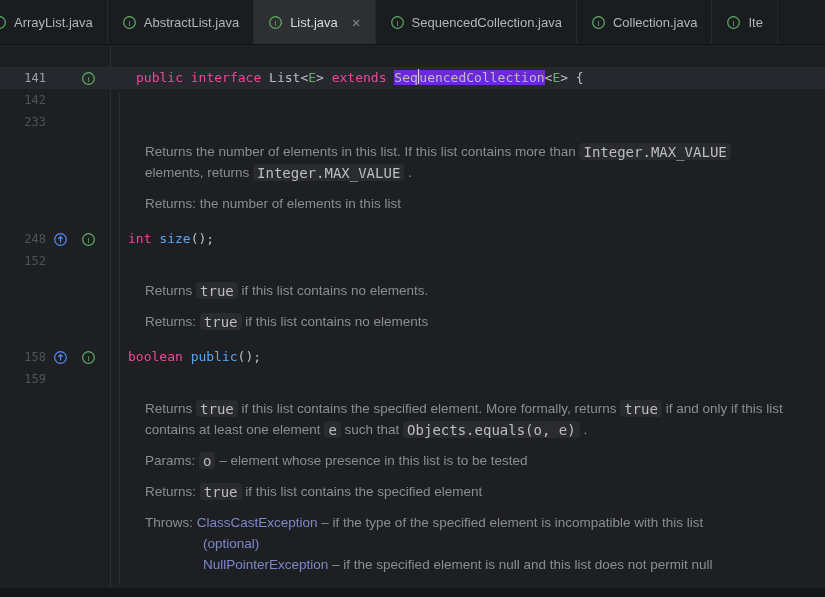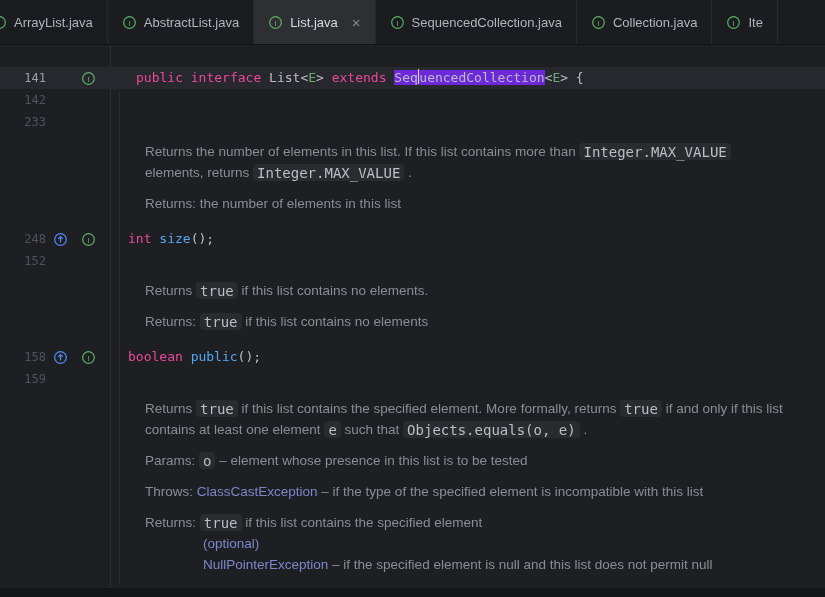--- a/index.html
+++ b/index.html
@@ -209,20 +209,20 @@
       <div class="gutter">
         <span class="lnum">159</span>
         <span class="gslot"></span>
         <span class="gslot"></span>
       </div>
       <div class="code"></div>
     </div>
     <div class="doc-block">
       <div class="doc-line"><span class="doc-text">Returns </span><span class="doc-code">true</span><span class="doc-text"> if this list contains the specified element. More formally, returns </span><span class="doc-code">true</span><span class="doc-text"> if and only if this list contains at least one element </span><span class="doc-code">e</span><span class="doc-text"> such that </span><span class="doc-code">Objects.equals(o, e)</span><span class="doc-text"> .</span></div>
       <div class="doc-line gap"><span class="doc-label">Params: </span><span class="doc-code">o</span><span class="doc-text"> – element whose presence in this list is to be tested</span></div>
+      <div class="doc-line gap"><span class="doc-label">Returns: </span><span class="doc-code">true</span><span class="doc-text"> if this list contains the specified element</span></div>
       <div class="doc-line gap"><span class="doc-label">Throws: </span><span class="doc-link">ClassCastException</span><span class="doc-text"> – if the type of the specified element is incompatible with this list</span></div>
-      <div class="doc-line gap"><span class="doc-label">Returns: </span><span class="doc-code">true</span><span class="doc-text"> if this list contains the specified element</span></div>
       <div class="doc-line indent"><span class="doc-link">(optional)</span></div>
       <div class="doc-line indent"><span class="doc-link">NullPointerException</span><span class="doc-text"> – if the specified element is null and this list does not permit null</span></div>
     </div>
   </div>
 
 <div class="bottom-strip"></div>
 
 </body></html>

